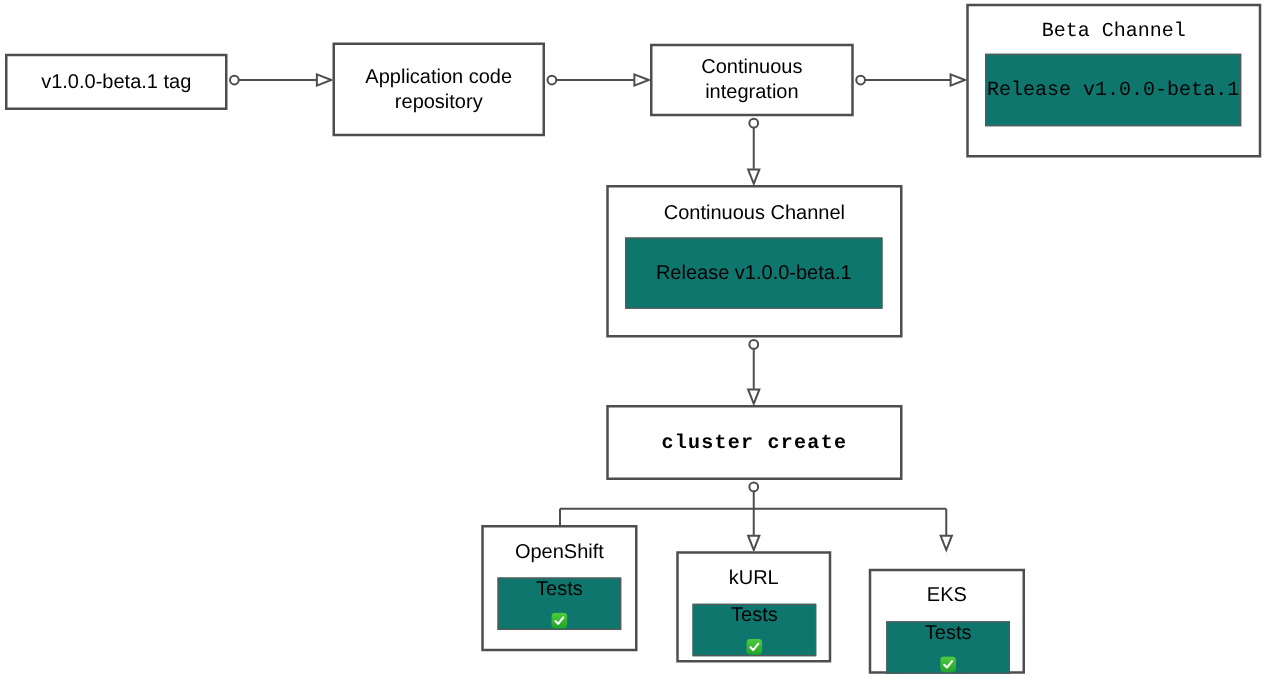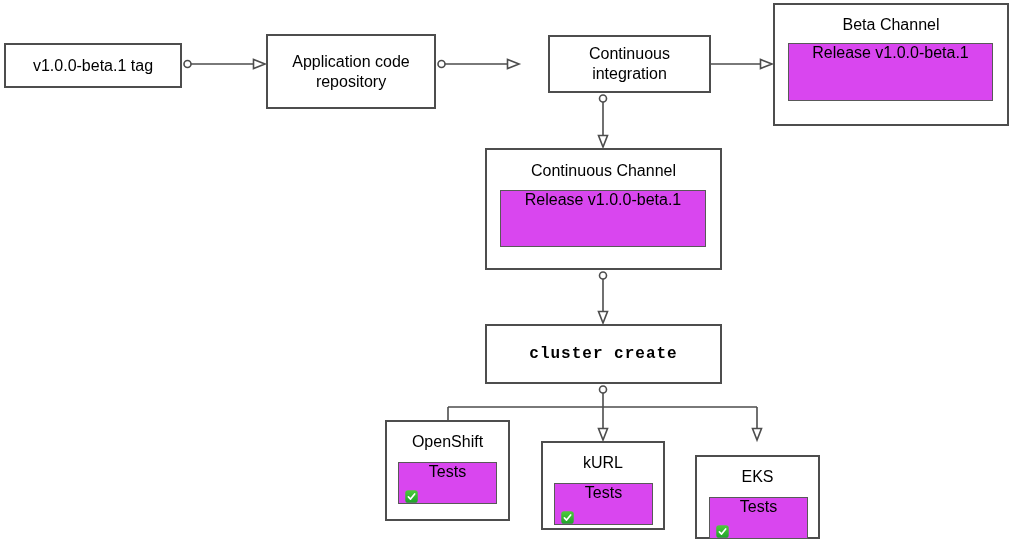--- a/index.html
+++ b/index.html
@@ -40,24 +40,25 @@
   .group-title {
     width: 100%;
     display: flex;
     align-items: center;
     justify-content: center;
     text-align: center;
     font-size: 16px;
   }
   .inner {
     position: absolute;
-    background: #d946ef;
+    background: #0f766e;
     border: 1.5px solid #595959;
     box-sizing: border-box;
     display: flex;
+    align-items: center;
     justify-content: center;
     text-align: center;
     font-size: 16px;
   }
   .mono {
     font-family: "Liberation Mono", "DejaVu Sans Mono", monospace;
     font-weight: bold;
     font-size: 16px;
     letter-spacing: 1px;
   }
@@ -121,25 +122,25 @@
   </svg>
 
   <div class="node" style="left:4px; top:31px; width:178px; height:45px;margin-top:12px;">
     <span>v1.0.0-beta.1 tag</span>
   </div>
 
   <div class="node" style="left:266px; top:34px; width:170px; height:75px;">
     <span>Application code repository</span>
   </div>
 
-  <div class="node" style="left:548px; top:35px; width:163px; height:58px;">
+  <div class="node" style="left:520px; top:35px; width:163px; height:58px;">
     <span>Continuous integration</span>
   </div>
 
-  <div class="group" style="left:773px; top:3px; width:236px; height:123px;">
+  <div class="group" style="left:773px; top:3px; width:236px; height:123px;font-family:Liberation Mono, monospace;">
     <div class="group-title" style="height:40px;">Beta Channel</div>
     <div class="inner" style="left:13px; top:38px; width:205px; height:58px;">
       <span>Release v1.0.0-beta.1</span>
     </div>
   </div>
 
   <div class="group" style="left:485px; top:148px; width:237px; height:122px;">
     <div class="group-title" style="height:42px;">Continuous Channel</div>
     <div class="inner" style="left:13px; top:40px; width:206px; height:57px;">
       <span>Release v1.0.0-beta.1</span>

